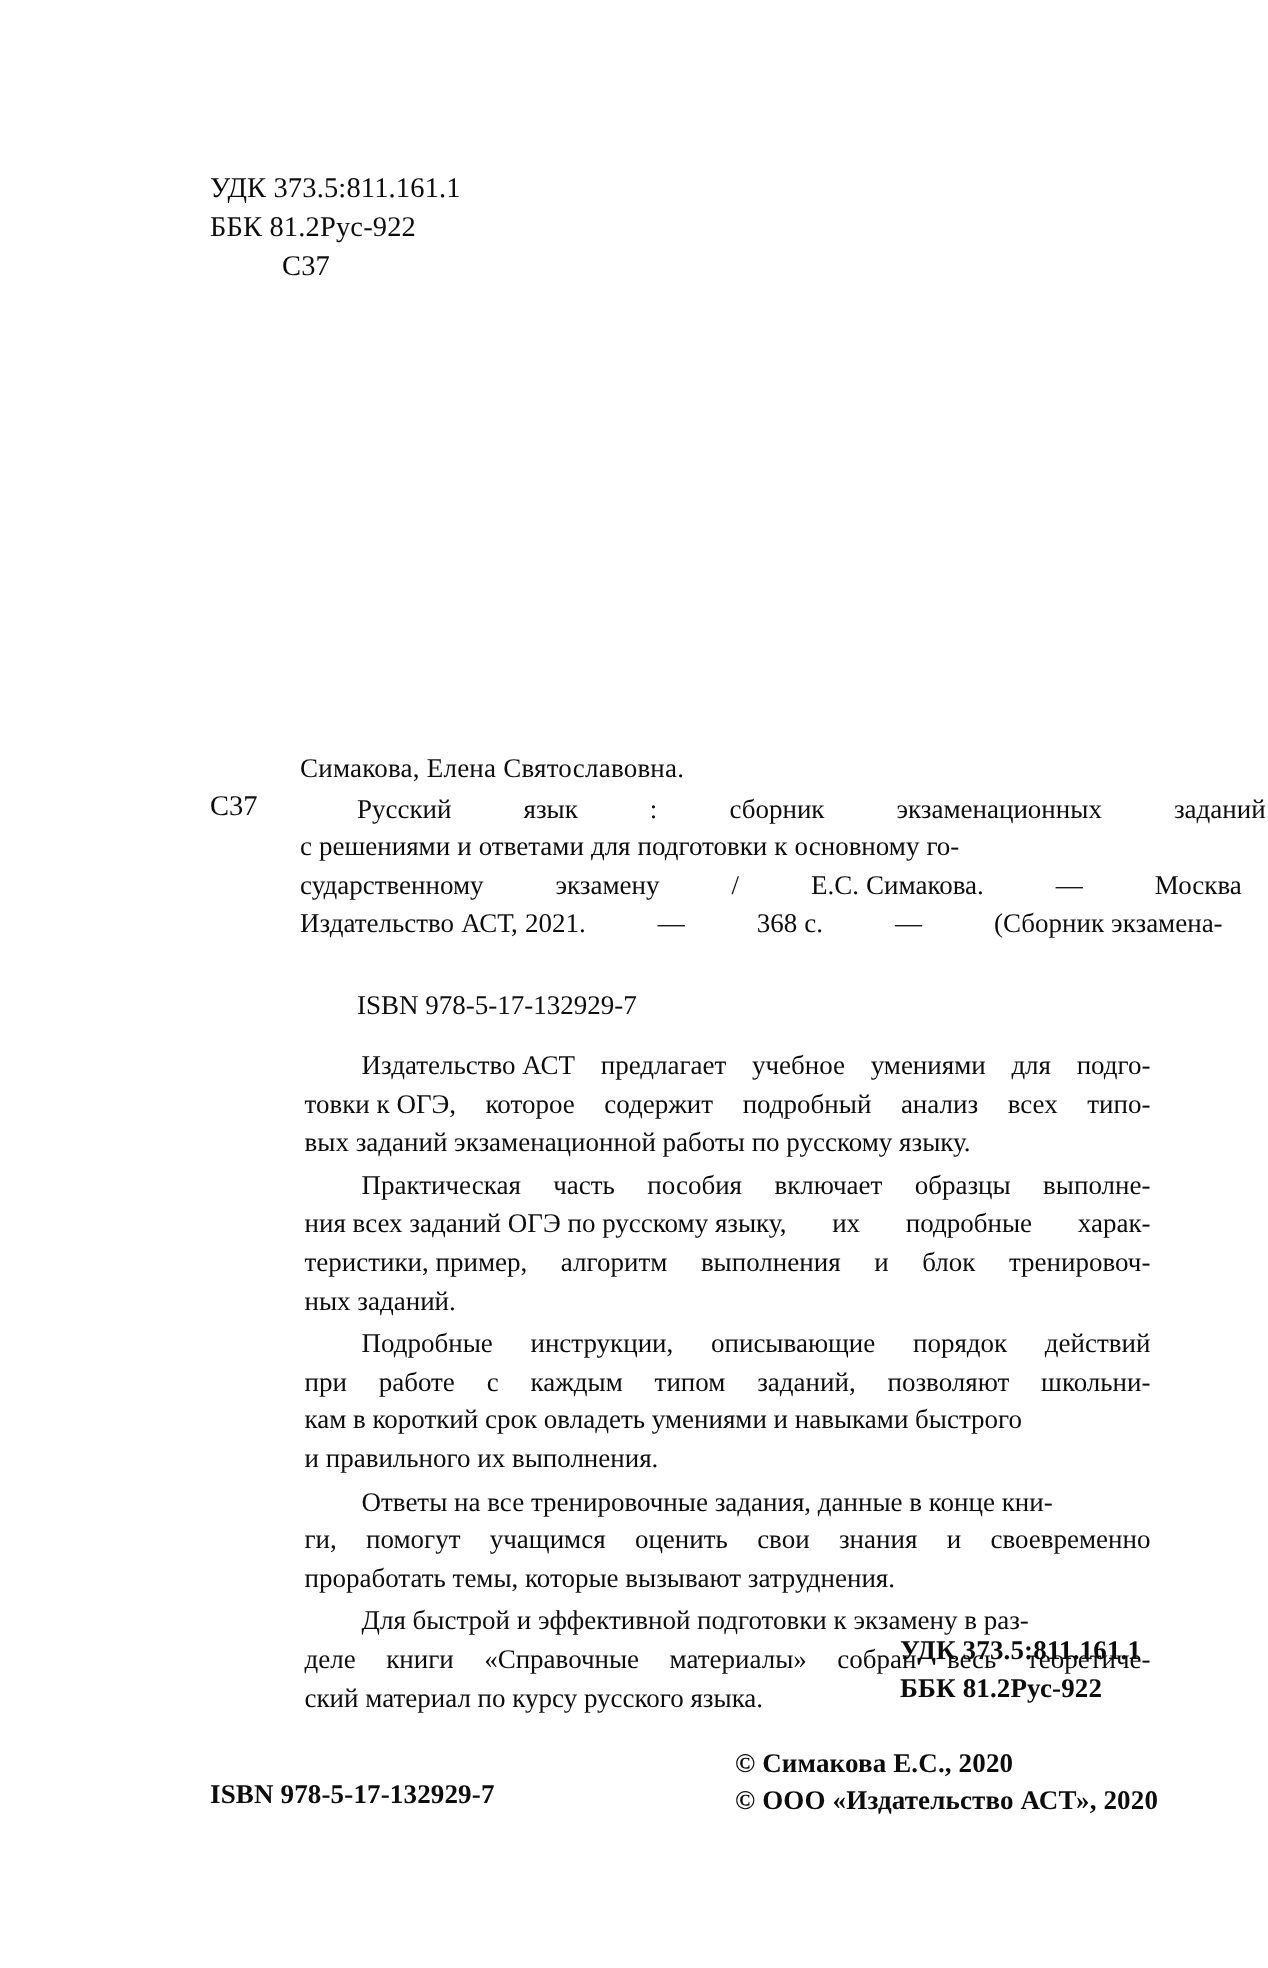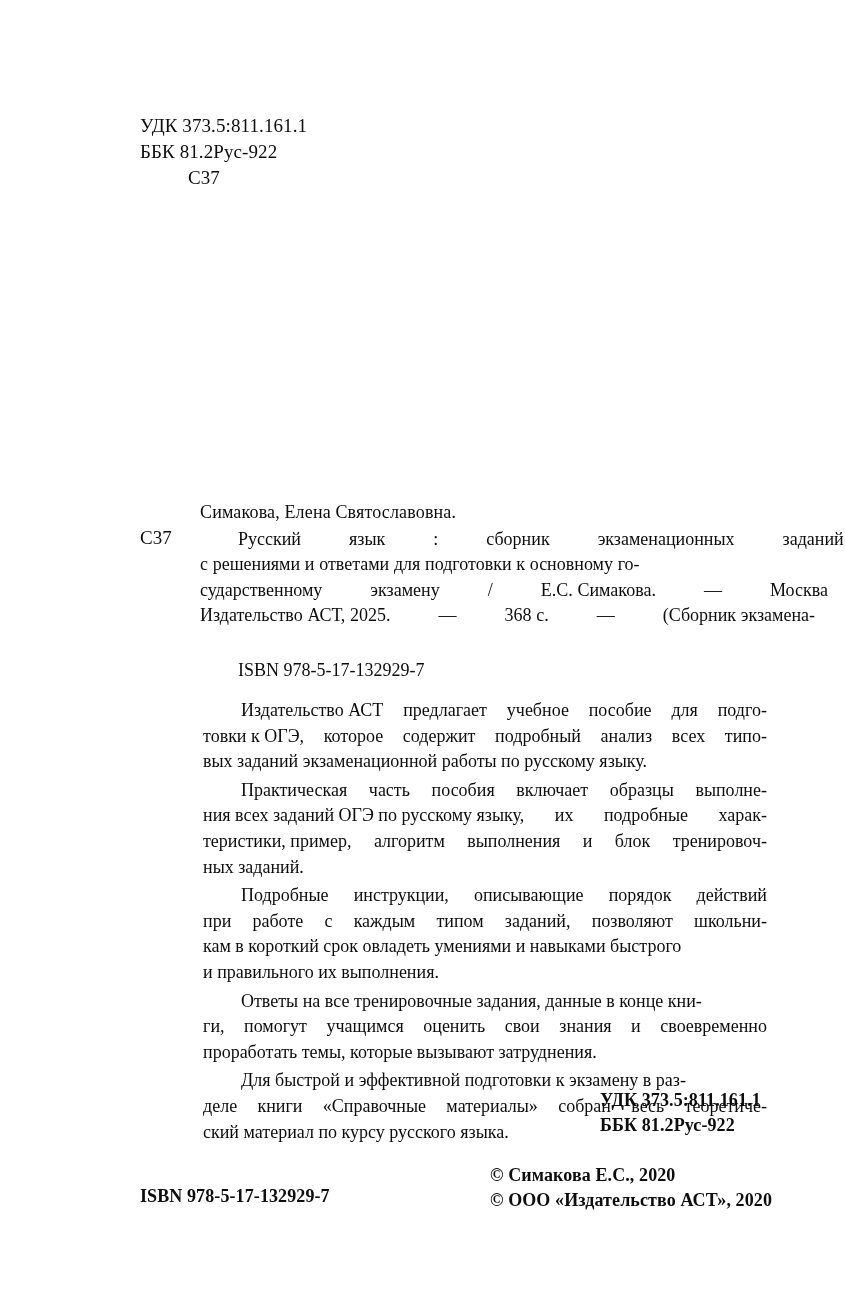--- a/index.html
+++ b/index.html
@@ -168,38 +168,38 @@
         <span class="ln full">
           <span>сударственному</span>
           <span>экзамену</span>
           <span>/</span>
           <span>Е.С. Симакова.</span>
           <span>—</span>
           <span>Москва</span>
           <span>:</span>
         </span>
         <span class="ln full">
-          <span>Издательство АСТ, 2025.</span>
+          <span>Издательство АСТ, 2021.</span>
           <span>—</span>
           <span>368 с.</span>
           <span>—</span>
           <span>(Сборник экзамена-</span>
         </span>
       </div>
   </div>
 
   <div class="isbn-body">ISBN 978-5-17-132929-7</div>
 
   <div class="annotation">
       <p>
         <span class="ln first full">
           <span>Издательство АСТ</span>
           <span>предлагает</span>
           <span>учебное</span>
-          <span>пособие</span>
+          <span>умениями</span>
           <span>для</span>
           <span>подго-</span>
         </span>
         <span class="ln full">
           <span>товки к ОГЭ,</span>
           <span>которое</span>
           <span>содержит</span>
           <span>подробный</span>
           <span>анализ</span>
           <span>всех</span>

